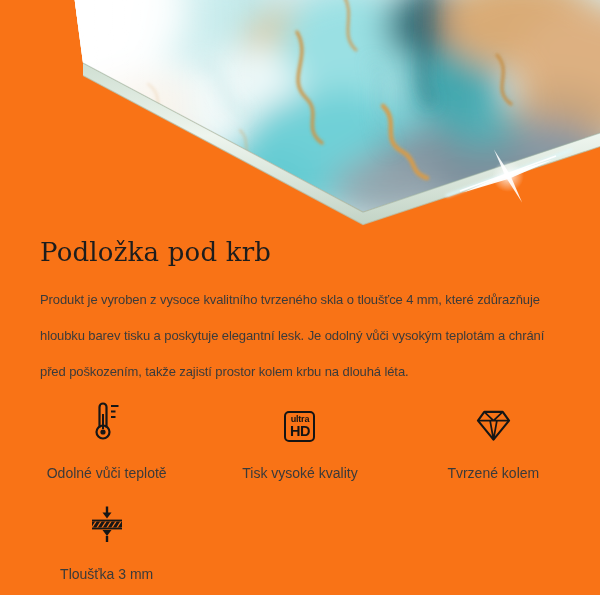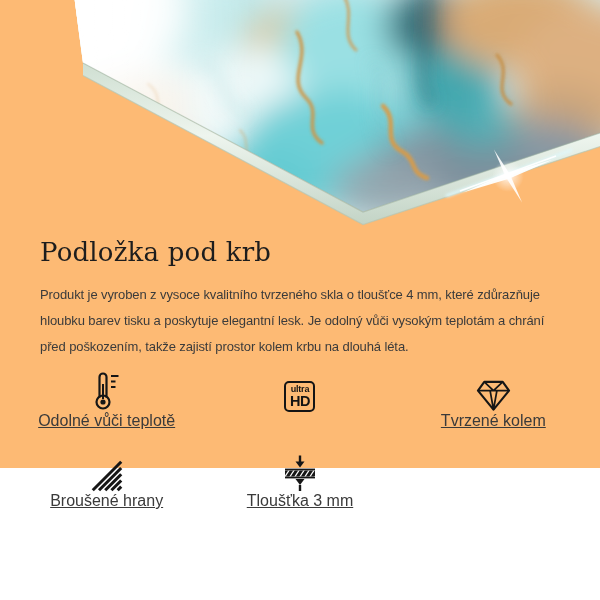--- a/index.html
+++ b/index.html
@@ -1,50 +1,50 @@
 <!DOCTYPE html>
 <html lang="cs"><head>
 <meta charset="utf-8">
 <style>
   html,body { margin:0; padding:0; }
   body {
     width:600px; height:600px; background:#ffffff; overflow:hidden;
     font-family:"Liberation Sans", sans-serif;
     -webkit-font-smoothing:antialiased;
   }
-  .page { position:relative; width:600px; height:468px; background:#fdba74; }
+  .page { position:relative; width:600px; height:595px; background:#f97316; }
 
   .hero { width:600px; height:230px; }
   .hero svg { display:block; }
 
   h1.title {
     margin:4px 40px 0;
     font-family:"DejaVu Serif","Liberation Serif",serif;
     font-weight:400;
     font-size:26px; line-height:36px;
     color:#1d1d1d; letter-spacing:.2px;
   }
   .h-line { display:block; }
 
   .intro {
     margin:12px 40px 0;
     width:516px;
-    font-size:13px; line-height:26px;
+    font-size:13px; line-height:36px;
     letter-spacing:-0.1px;
     color:#3b3b3b;
   }
 
   .features {
     width:580px; margin:10px auto 0;
     display:grid; grid-template-columns:repeat(3,1fr);
     row-gap:20px;
   }
   .feature { display:flex; flex-direction:column; align-items:center; }
   .icon-wrap { height:42px; display:flex; align-items:flex-end; justify-content:center; }
-  .f-label { margin-top:0; font-size:16px; color:#3a3a3a; white-space:nowrap;text-decoration:underline; }
+  .f-label { margin-top:23px; font-size:14px; color:#3a3a3a; white-space:nowrap; }
 
   .icon-stroke { stroke:#161616; fill:none; }
   .icon-fill   { fill:#161616; stroke:none; }
 
   .uhd-box {
     width:27px; height:27px;
     border:2.5px solid #141414; border-radius:5px;
     display:flex; flex-direction:column; align-items:center; justify-content:center;
     color:#141414;
   }
@@ -172,47 +172,34 @@
       <span class="f-label">Odolné vůči teplotě</span>
     </div>
 
     <div class="feature">
       <div class="icon-wrap">
         <div class="uhd-box">
           <span class="uhd-top">ultra</span>
           <span class="uhd-bottom">HD</span>
         </div>
       </div>
+      <span class="f-label">Tisk vysoké kvality</span>
     </div>
 
 
     <div class="feature">
       <div class="icon-wrap">
         <svg width="37" height="33" viewBox="0 0 38 34">
           <path class="icon-stroke" d="M3,12 L9.5,3 H28.5 L35,12 L19,31.5 Z" stroke-width="2.2" stroke-linejoin="round"></path>
           <path class="icon-stroke" d="M3,12 H35 M9.5,3 L19,12 L28.5,3 M15.5,12 L19,31.5 M22.5,12 L19,31.5" stroke-width="1.8" stroke-linejoin="round"></path>
         </svg>
       </div>
       <span class="f-label">Tvrzené kolem</span>
     </div>
 
-    <div class="feature">
-      <div class="icon-wrap">
-        <svg width="32" height="32" viewBox="0 0 36 36">
-          <g class="icon-stroke" stroke-width="3.4">
-            <path d="M2,34 L34,2"></path>
-            <path d="M9,34 L34,9"></path>
-            <path d="M16,34 L34,16"></path>
-            <path d="M23,34 L34,23"></path>
-            <path d="M30,34 L34,30"></path>
-          </g>
-        </svg>
-      </div>
-      <span class="f-label">Broušené hrany</span>
-    </div>
 
     <div class="feature">
       <div class="icon-wrap">
         <svg width="40" height="38" viewBox="0 0 40 38">
           <defs>
               <clipPath id="barClip">
                 <rect x="5" y="16.5" width="30" height="6"></rect>
               </clipPath>
             </defs>
           <line class="icon-stroke" x1="20" y1="1.5" x2="20" y2="8" stroke-width="2.4"></line>

